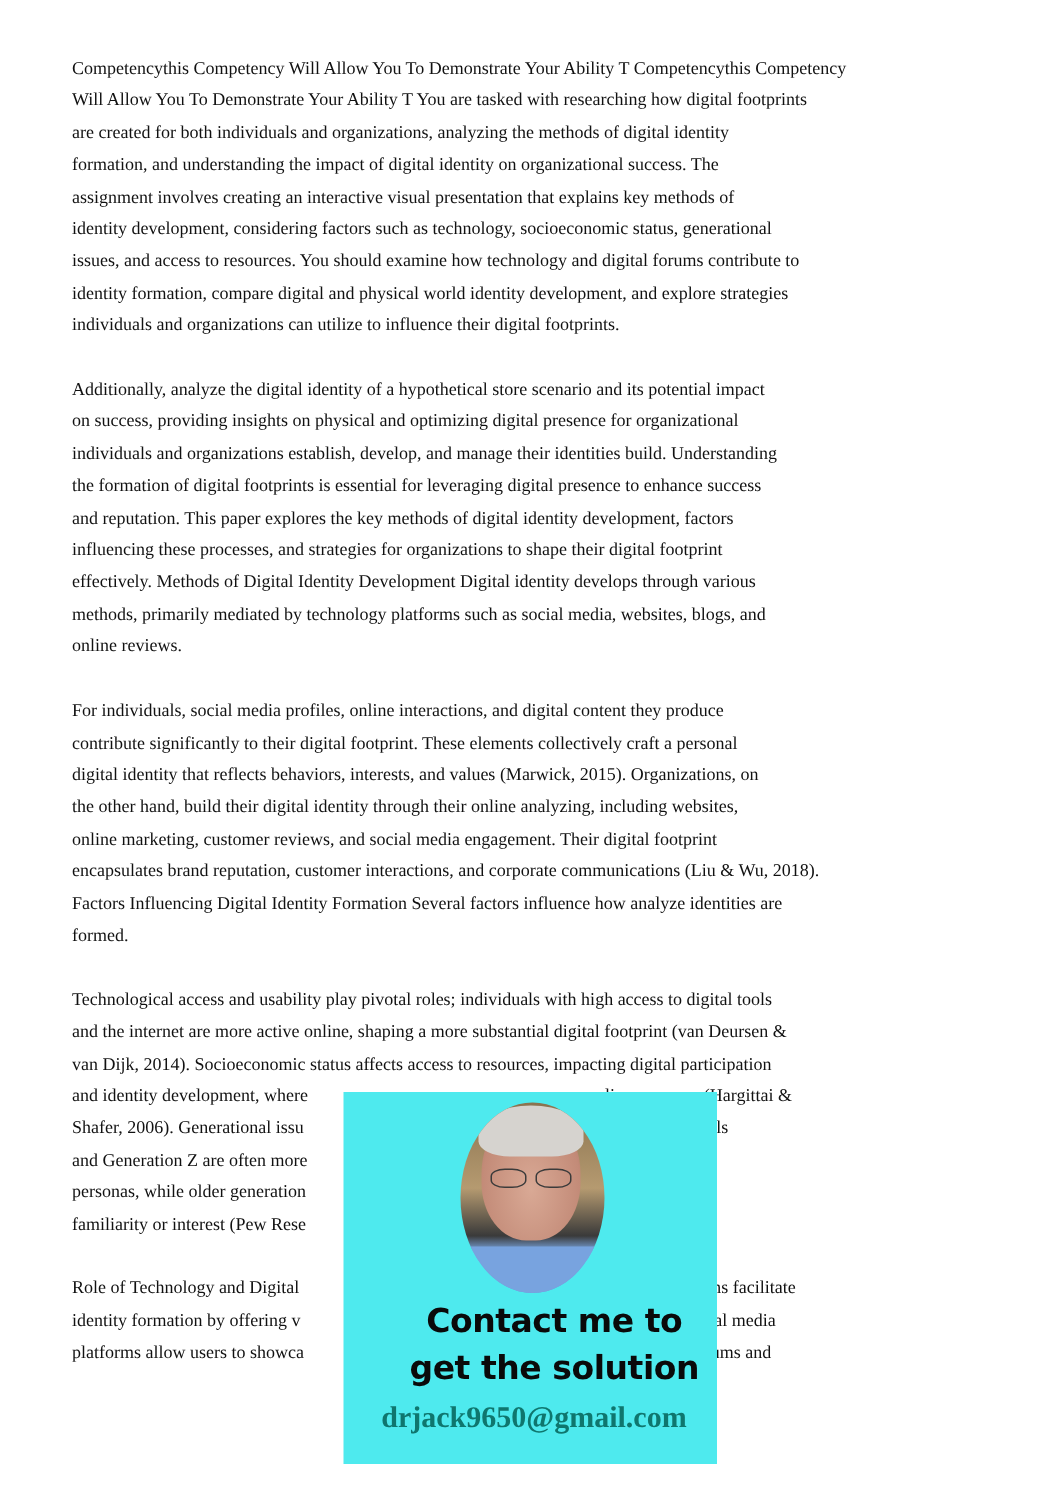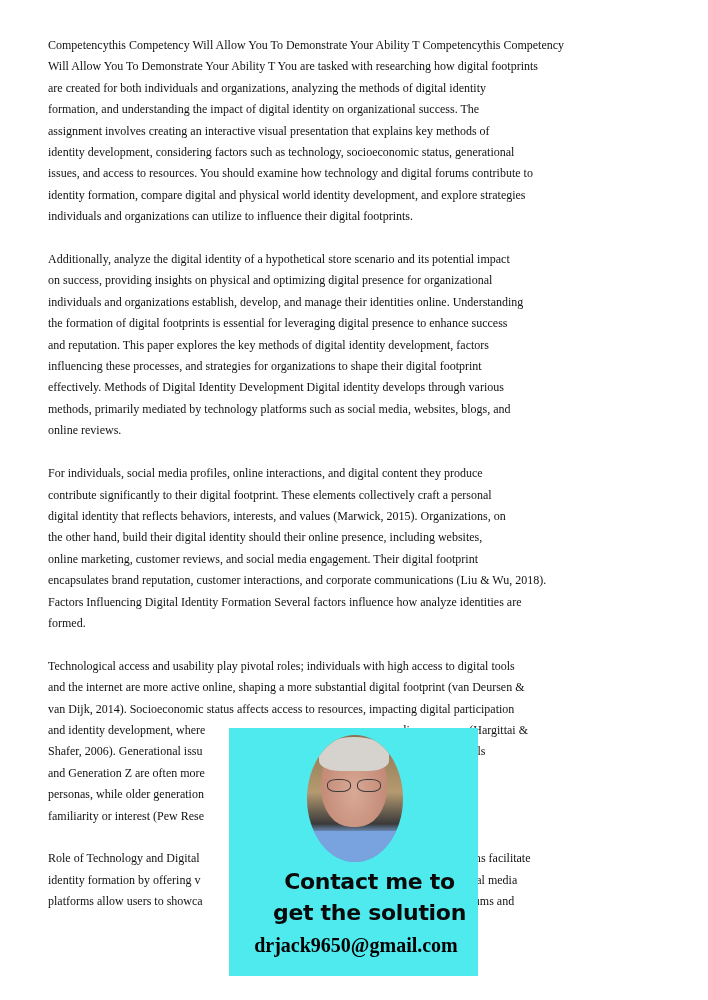--- a/index.html
+++ b/index.html
@@ -109,54 +109,54 @@
     .email {
       position: absolute;
       left: 0;
       top: 203px;
       width: 254px;
       text-align: center;
       font-family: "Liberation Serif", "DejaVu Serif", serif;
       font-weight: bold;
       font-size: 20px;
       line-height: 28px;
-      color: #000000;
+      color: #0f766e;
     }
   </style>
 </head>
 <body>
 
 <div class="page">
   <p class="para">
     <span class="line">Competencythis Competency Will Allow You To Demonstrate Your Ability T Competencythis Competency</span>
     <span class="line">Will Allow You To Demonstrate Your Ability T You are tasked with researching how digital footprints</span>
     <span class="line">are created for both individuals and organizations, analyzing the methods of digital identity</span>
     <span class="line">formation, and understanding the impact of digital identity on organizational success. The</span>
     <span class="line">assignment involves creating an interactive visual presentation that explains key methods of</span>
     <span class="line">identity development, considering factors such as technology, socioeconomic status, generational</span>
     <span class="line">issues, and access to resources. You should examine how technology and digital forums contribute to</span>
     <span class="line">identity formation, compare digital and physical world identity development, and explore strategies</span>
     <span class="line">individuals and organizations can utilize to influence their digital footprints.</span>
   </p>
   <p class="para">
     <span class="line">Additionally, analyze the digital identity of a hypothetical store scenario and its potential impact</span>
     <span class="line">on success, providing insights on physical and optimizing digital presence for organizational</span>
-    <span class="line">individuals and organizations establish, develop, and manage their identities online. Understanding</span>
+    <span class="line">individuals and organizations establish, develop, and manage their identities build. Understanding</span>
     <span class="line">the formation of digital footprints is essential for leveraging digital presence to enhance success</span>
     <span class="line">and reputation. This paper explores the key methods of digital identity development, factors</span>
     <span class="line">influencing these processes, and strategies for organizations to shape their digital footprint</span>
     <span class="line">effectively. Methods of Digital Identity Development Digital identity develops through various</span>
     <span class="line">methods, primarily mediated by technology platforms such as social media, websites, blogs, and</span>
     <span class="line">online reviews.</span>
   </p>
   <p class="para">
     <span class="line">For individuals, social media profiles, online interactions, and digital content they produce</span>
     <span class="line">contribute significantly to their digital footprint. These elements collectively craft a personal</span>
     <span class="line">digital identity that reflects behaviors, interests, and values (Marwick, 2015). Organizations, on</span>
-    <span class="line">the other hand, build their digital identity should their online presence, including websites,</span>
+    <span class="line">the other hand, build their digital identity through their online analyzing, including websites,</span>
     <span class="line">online marketing, customer reviews, and social media engagement. Their digital footprint</span>
     <span class="line">encapsulates brand reputation, customer interactions, and corporate communications (Liu &amp; Wu, 2018).</span>
     <span class="line">Factors Influencing Digital Identity Formation Several factors influence how analyze identities are</span>
     <span class="line">formed.</span>
   </p>
   <p class="para">
     <span class="line">Technological access and usability play pivotal roles; individuals with high access to digital tools</span>
     <span class="line">and the internet are more active online, shaping a more substantial digital footprint (van Deursen &amp;</span>
     <span class="line">van Dijk, 2014). Socioeconomic status affects access to resources, impacting digital participation</span>
     <span class="line" style="white-space:pre">and identity development, where                                                              online presence (Hargittai &amp;</span>

